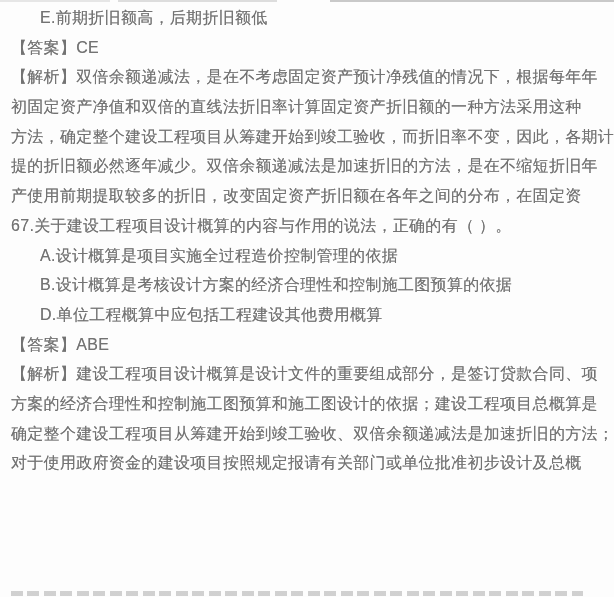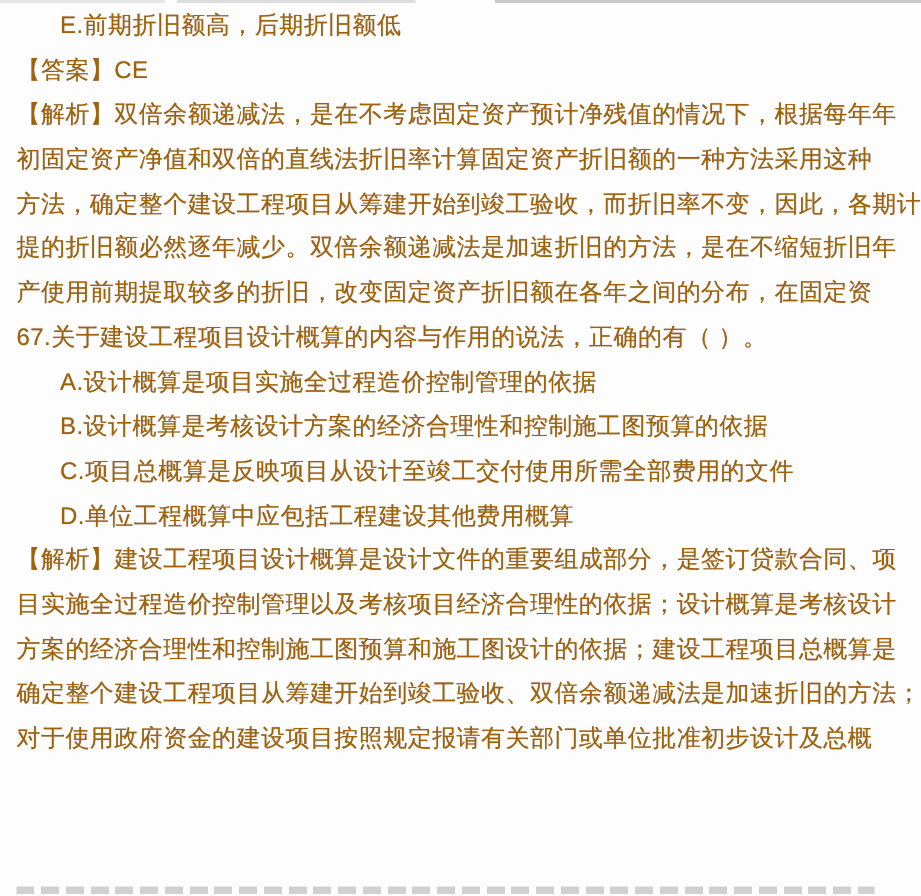--- a/index.html
+++ b/index.html
@@ -18,21 +18,21 @@
     position: absolute;
     top: 3px;
     left: 0;
     width: 614px;
   }
   .line {
     height: 29.7px;
     line-height: 29.7px;
     font-size: 16px;
     letter-spacing: 0.3px;
-    color: #a16207;
+    color: #737373;
     white-space: nowrap;
     text-shadow: 0 0 0.6px rgba(40,40,40,0.45);
     padding-left: 11px;
   }
   .line.opt {
     padding-left: 40px;
   }
   
   .artifact-top {
     position: absolute;
@@ -71,24 +71,23 @@
 
   <div class="line">【解析】双倍余额递减法，是在不考虑固定资产预计净残值的情况下，根据每年年</div>
   <div class="line">初固定资产净值和双倍的直线法折旧率计算固定资产折旧额的一种方法采用这种</div>
   <div class="line">方法，确定整个建设工程项目从筹建开始到竣工验收，而折旧率不变，因此，各期计</div>
   <div class="line">提的折旧额必然逐年减少。双倍余额递减法是加速折旧的方法，是在不缩短折旧年</div>
   <div class="line">产使用前期提取较多的折旧，改变固定资产折旧额在各年之间的分布，在固定资</div>
 
   <div class="line">67.关于建设工程项目设计概算的内容与作用的说法，正确的有（ ）。</div>
   <div class="line opt">A.设计概算是项目实施全过程造价控制管理的依据</div>
   <div class="line opt">B.设计概算是考核设计方案的经济合理性和控制施工图预算的依据</div>
-  <div class="line opt">C.项目总概算是反映项目从设计至竣工交付使用所需全部费用的文件</div>
   <div class="line opt">D.单位工程概算中应包括工程建设其他费用概算</div>
+  <div class="line">【答案】ABE</div>
 
   <div class="line">【解析】建设工程项目设计概算是设计文件的重要组成部分，是签订贷款合同、项</div>
-  <div class="line">目实施全过程造价控制管理以及考核项目经济合理性的依据；设计概算是考核设计</div>
   <div class="line">方案的经济合理性和控制施工图预算和施工图设计的依据；建设工程项目总概算是</div>
   <div class="line">确定整个建设工程项目从筹建开始到竣工验收、双倍余额递减法是加速折旧的方法；</div>
   <div class="line">对于使用政府资金的建设项目按照规定报请有关部门或单位批准初步设计及总概</div>
 
 </div>
 
 <div class="artifact-bottom"></div>
 
 </body></html>

